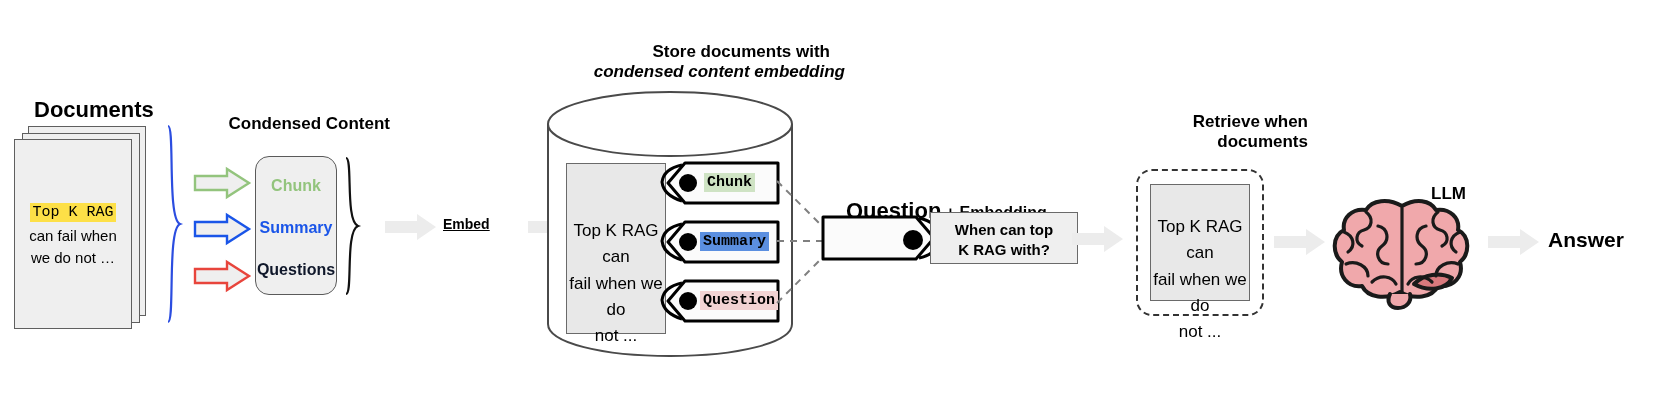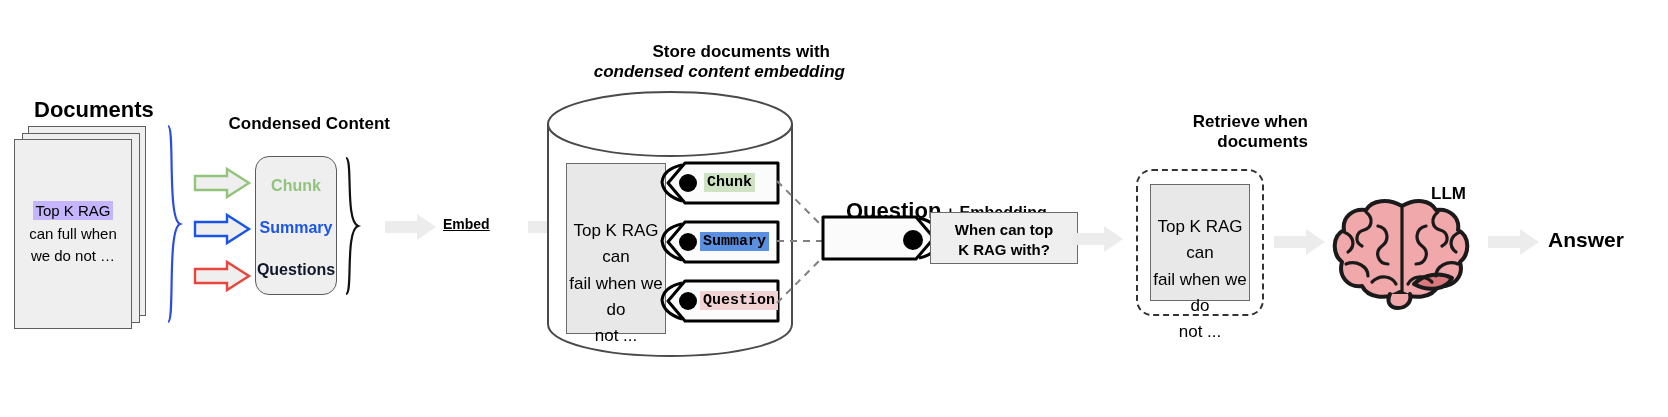--- a/index.html
+++ b/index.html
@@ -20,22 +20,22 @@
 </style>
 </head>
 <body>
 
 <div class="abs ttl big-ttl" style="left:34px;top:97px;width:160px;text-align:left;">Documents</div>
 
 <div class="abs docpage" style="left:28px;top:126px;width:118px;height:190px;"></div>
 <div class="abs docpage" style="left:22px;top:133px;width:118px;height:190px;"></div>
 <div class="abs docpage" style="left:14px;top:139px;width:118px;height:190px;">
   <div class="doctext" style="padding-top:60px;">
-    <div><span class="hl" style="background:#c4b5fd;">Top K RAG</span></div>
-    <div>can full when</div>
+    <div><span class="hl" style="background:#fde047;font-family:Liberation Mono, monospace;">Top K RAG</span></div>
+    <div>can fail when</div>
     <div>we do not …</div>
   </div>
 </div>
 
 <svg class="abs" style="left:164px;top:124px;" width="22" height="200" viewBox="0 0 22 200">
   <path d="M4 2 C11 2 3 95 16 100 C3 105 11 198 4 198" fill="none" stroke="#2b4de0" stroke-width="2.2"></path>
 </svg>
 
 <div class="abs ttl" style="left:200px;top:114px;width:190px;">Condensed Content</div>
 

